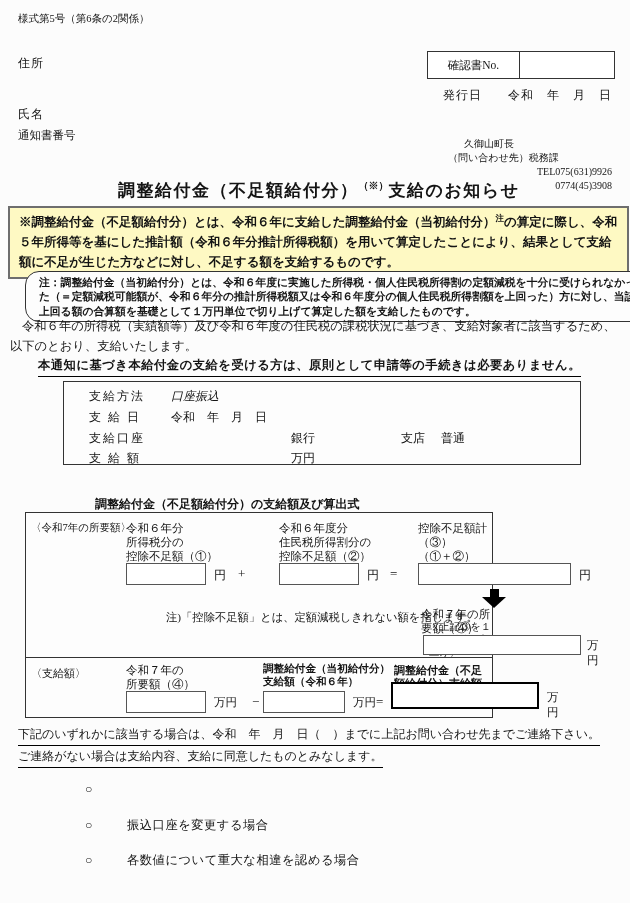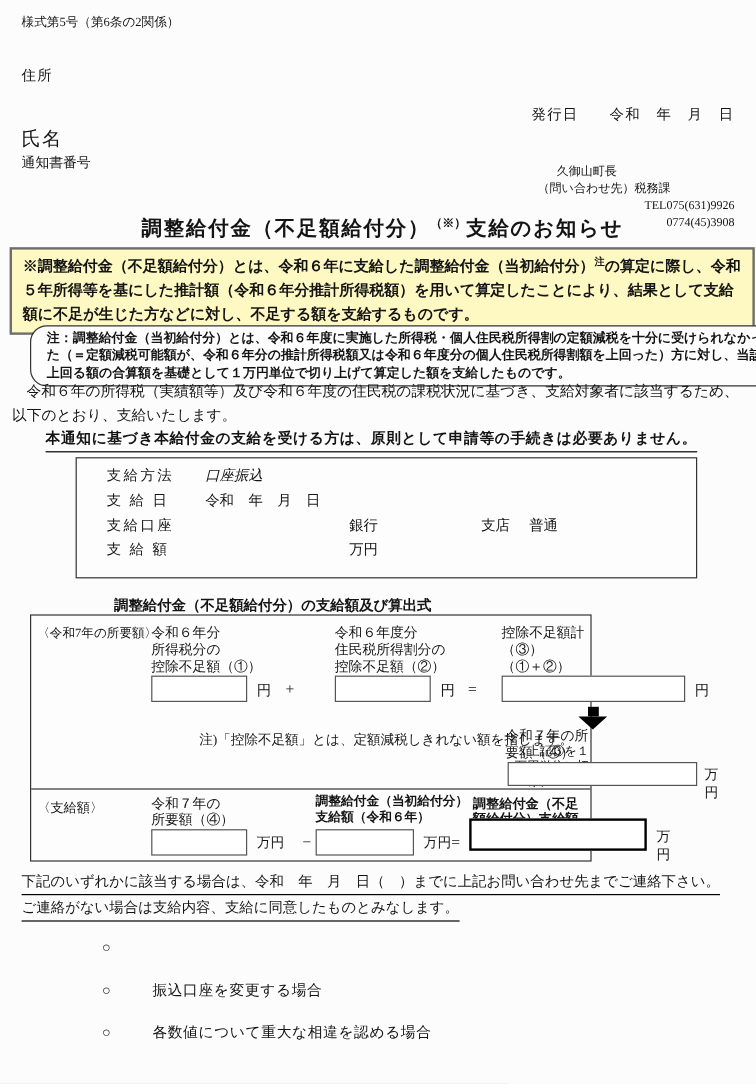--- a/index.html
+++ b/index.html
@@ -8,21 +8,21 @@
   .page {
     position:relative; width:630px; height:903px; margin:0 auto;
     background:#fcfcfc; overflow:hidden;
   }
   .abs { position:absolute; }
   .sans  { font-family:"Liberation Sans","DejaVu Sans",sans-serif; }
 
   
   .form-no { left:18px; top:12px; font-size:10.5px; }
   .addr    { left:18px; top:55px; font-size:12px; letter-spacing:1px; }
-  .name    { left:18px; top:106px; font-size:16px; letter-spacing:1px; }
+  .name    { left:18px; top:106px; font-size:12px; letter-spacing:1px; }
   .notice  { left:18px; top:128px; font-size:11.5px; }
   .conf-box { left:427px; top:51px; width:188px; height:28px; border:1px solid #333; display:flex; background:#fff; }
   .conf-label { width:92px; border-right:1px solid #333; display:flex; align-items:center; justify-content:center; font-size:11.5px; }
   .conf-value { flex:1; }
   .issue-line { right:18px; top:87px; font-size:12px; letter-spacing:1px; }
   .issuer { right:18px; top:137px; width:164px; font-size:10px; line-height:1.4; }
   .issuer .l1 { padding-left:16px; }
   .issuer .l3, .issuer .l4 { text-align:right; }
 
   
@@ -33,21 +33,21 @@
   .summary-box { left:8px; top:206px; width:621px; border:2px solid #6e6e6e; background:#fef9c3; padding:4px 9px 5px 9px; }
   .summary-box p { font-size:12.5px; font-weight:bold; line-height:1.58; }
   .summary-box sup { font-size:8.5px; }
   .note-box { left:25px; top:271px; width:626px; border:1.5px solid #333; border-radius:14px; padding:3px 13px; background:#fdfdfd; }
   .note-box p { font-size:10.8px; font-weight:600; line-height:1.33; }
 
   .intro { left:10px; top:317px; width:610px; font-size:12.3px; line-height:1.6; text-indent:12px; }
   .emphasis { left:18px; top:357px; font-size:12.3px; font-weight:bold; border-bottom:1.5px solid #000; padding-bottom:2px; letter-spacing:0.5px;margin-left:20px; }
 
   
-  .pay-box { left:63px; top:381px; width:518px; height:101px; border:1.5px solid #333; background:#fdfdfd; }
+  .pay-box { left:63px; top:381px; width:518px; height:84px; border:1.5px solid #333; background:#fdfdfd; }
   .pay-box span { position:absolute; font-size:12px; }
   .pay-label { letter-spacing:2px; }
 
   
   .calc-heading { left:95px; top:496px; font-size:12px; font-weight:bold;text-align:center; }
   .calc-table { left:25px; top:512px; width:468px; height:206px; border:1.5px solid #333; background:#fdfdfd; }
   .calc-table .divider { position:absolute; left:0; top:144px; width:100%; border-top:1.2px solid #333; }
   .cell { position:absolute; font-size:11.5px; line-height:1.22; }
   .rowlab { position:absolute; font-size:10.5px; }
   .fbox { position:absolute; border:1px solid #555; background:#fff; }
@@ -68,20 +68,24 @@
   .bullet-text { position:absolute; font-size:12.3px; letter-spacing:0.5px; }
 </style>
 </head>
 <body>
 
 <div class="page">
 
   <div class="abs form-no">様式第5号（第6条の2関係）</div>
   <div class="abs addr">住所</div>
 
+  <div class="abs conf-box">
+    <div class="conf-label">確認書No.</div>
+    <div class="conf-value"></div>
+  </div>
   <div class="abs issue-line">発行日　　令和　年　月　日</div>
 
   <div class="abs name">氏名</div>
   <div class="abs notice">通知書番号</div>
 
   <div class="abs issuer">
     <div class="l1">久御山町長</div>
     <div class="l2">（問い合わせ先）税務課</div>
     <div class="l3">TEL075(631)9926</div>
     <div class="l4">0774(45)3908</div>

